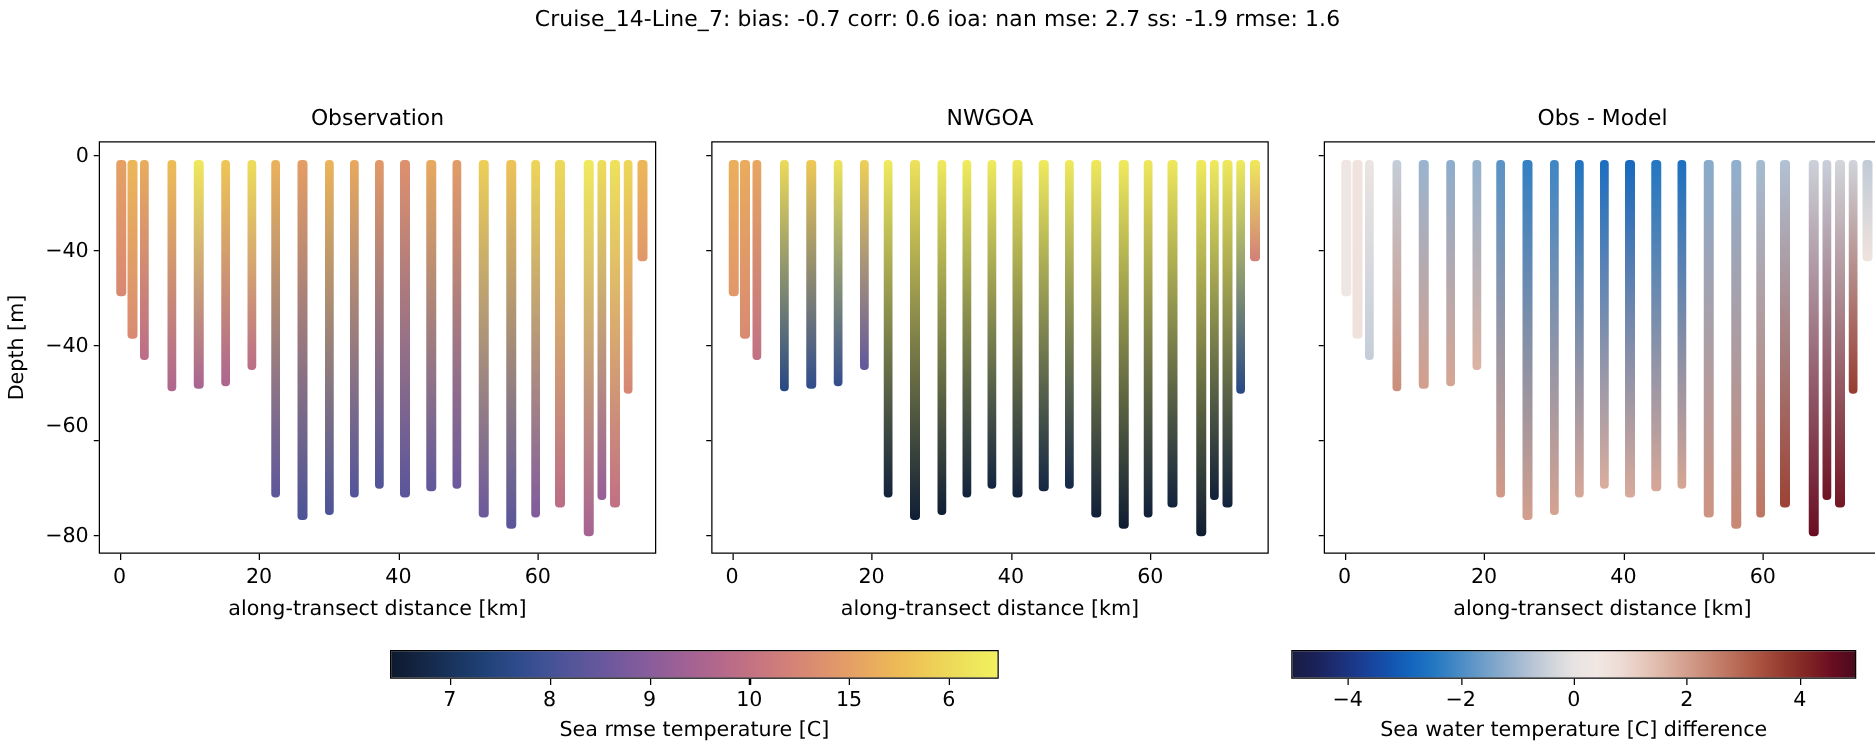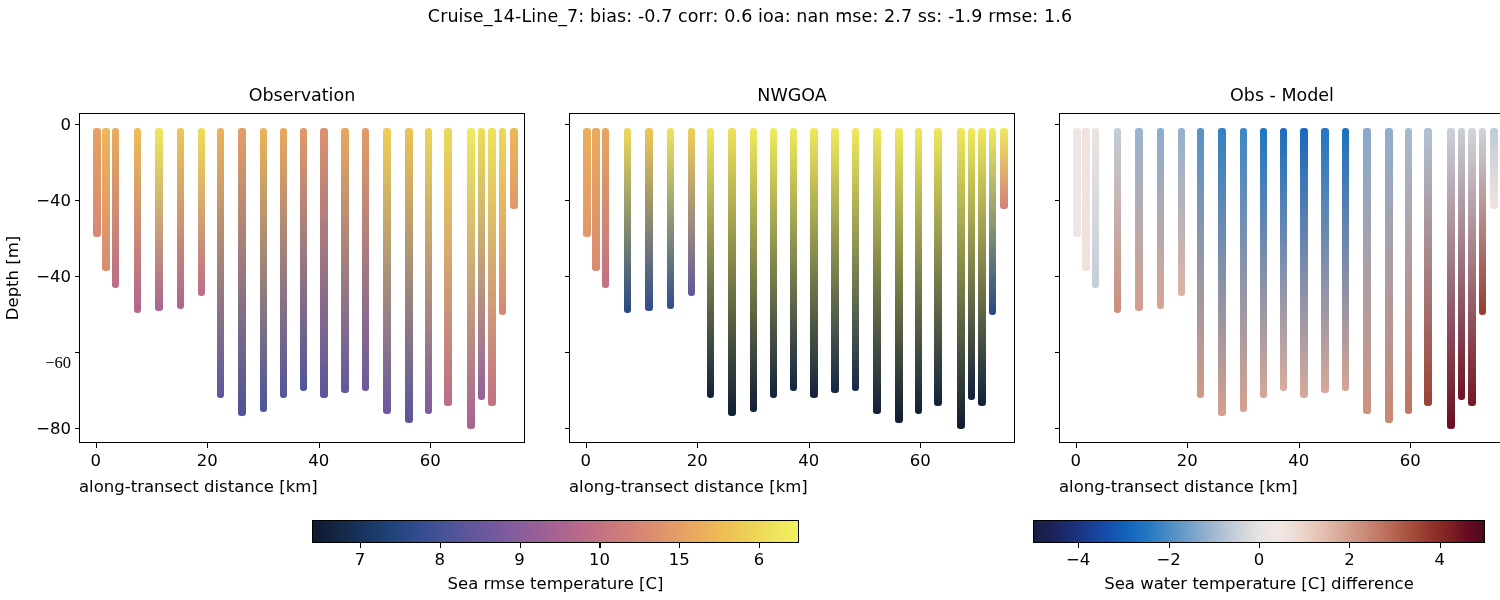--- a/index.html
+++ b/index.html
@@ -43,21 +43,21 @@
     overflow: hidden;
   }
   .axes-title {
     position: absolute;
     text-align: center;
     font-size: 17.5px;
     white-space: nowrap;
   }
   .xlabel {
     position: absolute;
-    text-align: left;
+    text-align: center;
     font-size: 16.5px;
     white-space: nowrap;
   }
   .ylabel {
     position: absolute;
     font-size: 16.5px;
     white-space: nowrap;
     transform-origin: 0 0;
     transform: rotate(-90deg);
   }
@@ -157,21 +157,21 @@
       <div class="tick-x" style="left: 430.225px; top: 443px;"></div>
       <div class="ticklabel-x" style="left: 430.225px; top: 451px;">60</div>
       <div class="xlabel" style="left: 79px; top: 477px; width: 446px;">along-transect distance [km]</div>
       <div class="tick-y" style="left: 74.5px; top: 124.379px;"></div>
       <div class="ticklabel-y" style="left: 21px; top: 124.379px; width: 50px;">0</div>
       <div class="tick-y" style="left: 74.5px; top: 200.241px;"></div>
       <div class="ticklabel-y" style="left: 21px; top: 200.241px; width: 50px;">−40</div>
       <div class="tick-y" style="left: 74.5px; top: 276.103px;"></div>
       <div class="ticklabel-y" style="left: 21px; top: 276.103px; width: 50px;">−40</div>
       <div class="tick-y" style="left: 74.5px; top: 351.966px;"></div>
-      <div class="ticklabel-y" style="left: 21px; top: 363px; width: 50px; font-family: Liberation Serif, serif;">−60</div>
+      <div class="ticklabel-y" style="left: 21px; top: 340px; width: 50px;">−60</div>
       <div class="tick-y" style="left: 74.5px; top: 427.828px;"></div>
       <div class="ticklabel-y" style="left: 21px; top: 427.828px; width: 50px;">−80</div>
       <div class="axes" style="left: 569px; top: 113px; width: 446px; height: 330px;">
         <div class="cast" style="left: 12.925px; top: 13.6552px; width: 7.6px; height: 109.621px; background: linear-gradient(rgb(234, 175, 92), rgb(225, 151, 106));"></div>
         <div class="cast" style="left: 22.4025px; top: 13.6552px; width: 7.6px; height: 143.759px; background: linear-gradient(rgb(233, 172, 93), rgb(217, 138, 114));"></div>
         <div class="cast" style="left: 31.88px; top: 13.6552px; width: 7.6px; height: 160.828px; background: linear-gradient(rgb(231, 167, 96), rgb(193, 112, 132));"></div>
         <div class="cast" style="left: 53.6225px; top: 13.6552px; width: 7.6px; height: 185.483px; background: linear-gradient(rgb(237, 218, 89), rgb(40, 72, 132));"></div>
         <div class="cast" style="left: 75.365px; top: 13.6552px; width: 7.6px; height: 183.586px; background: linear-gradient(rgb(238, 201, 85), rgb(48, 76, 140));"></div>
         <div class="cast" style="left: 96.55px; top: 13.6552px; width: 7.6px; height: 181.69px; background: linear-gradient(rgb(238, 229, 92), rgb(51, 77, 142));"></div>
         <div class="cast" style="left: 117.735px; top: 13.6552px; width: 7.6px; height: 168.414px; background: linear-gradient(rgb(238, 207, 86), rgb(97, 87, 156));"></div>

